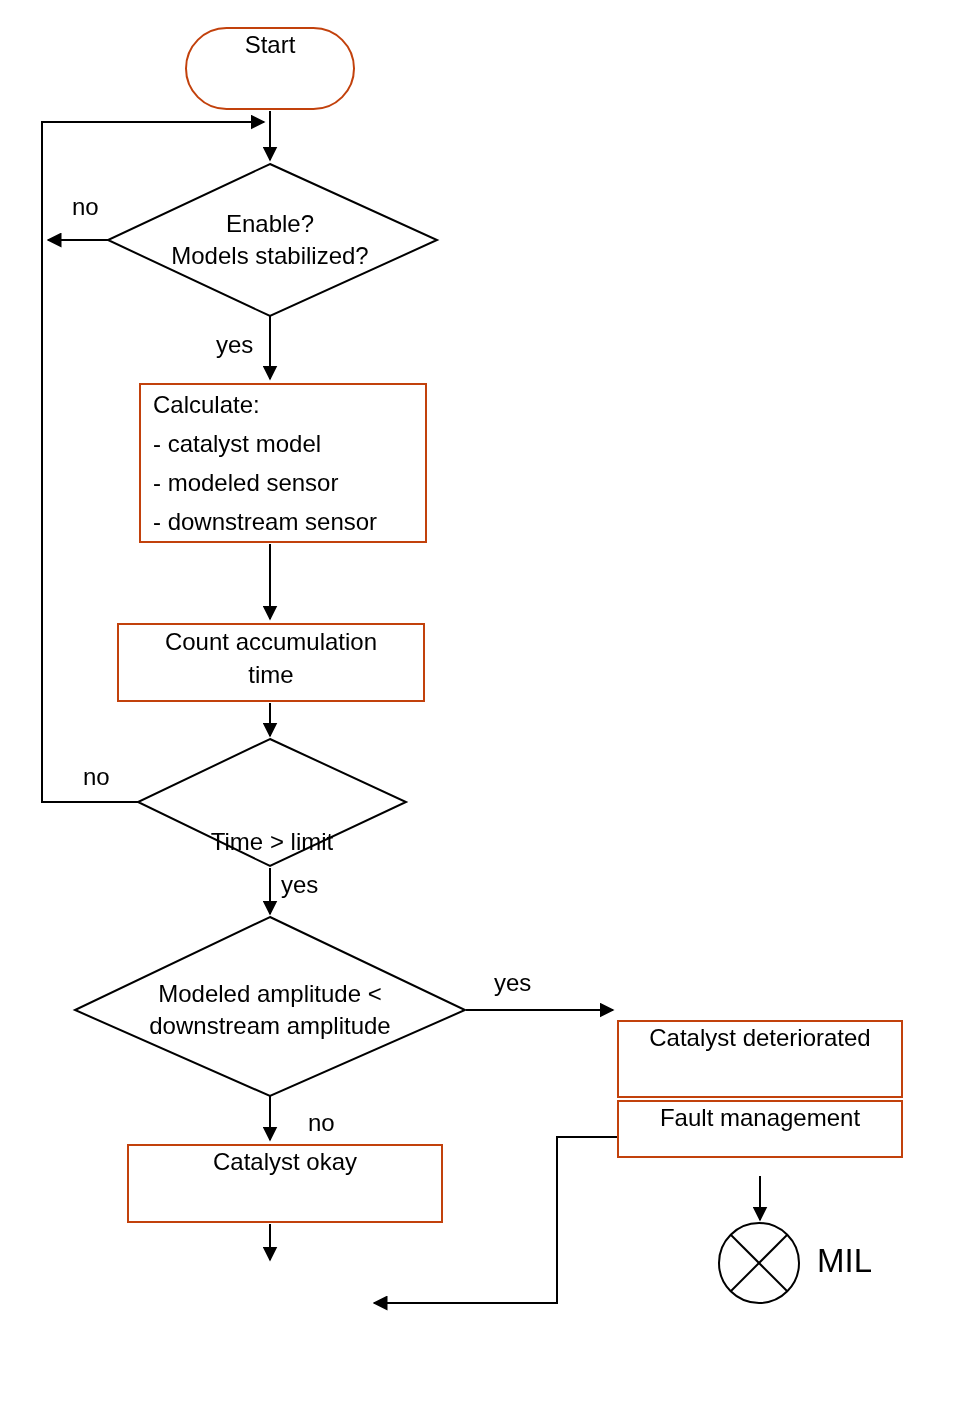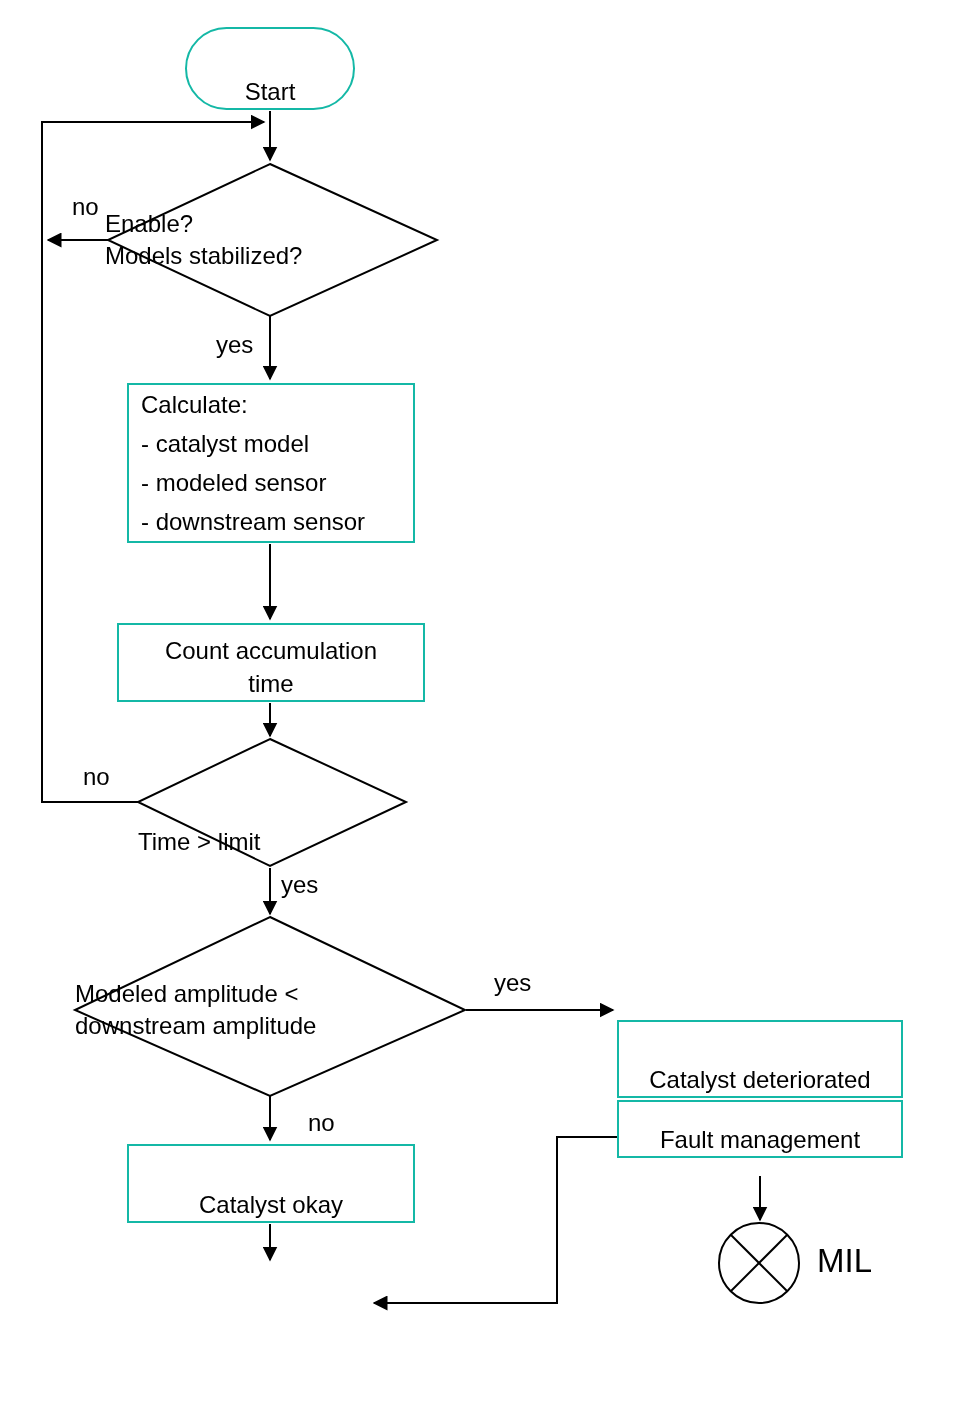--- a/index.html
+++ b/index.html
@@ -13,46 +13,47 @@
     overflow: hidden;
   }
   .canvas svg.wires {
     position: absolute;
     left: 0; top: 0;
     width: 960px; height: 1404px;
   }
   .node {
     position: absolute;
     box-sizing: border-box;
-    border: 2px solid #14b8a6;
+    border: 2px solid #c2410c;
     background: #ffffff;
     display: flex;
-    align-items: flex-end;
+    align-items: flex-start;
     justify-content: center;
     text-align: center;
     font-size: 24px;
     line-height: 32px;
     white-space: pre-line;
   }
   .terminal { border-radius: 42px; }
   .process-left {
     justify-content: flex-start;
     text-align: left;
     padding-left: 12px;
     line-height: 39px;
+    margin-left: 12px;
   }
   .float-label {
     position: absolute;
     font-size: 24px;
     line-height: 30px;
     white-space: pre-line;
     background: transparent;
   }
   .diamond-label {
-    text-align: left;
+    text-align: center;
     line-height: 32px;
   }
 </style>
 </head>
 <body>
 
 <div class="canvas">
 
   <svg class="wires" viewBox="0 0 960 1404" xmlns="http://www.w3.org/2000/svg">
     <defs>
@@ -103,21 +104,21 @@
   </div>
 
   <div class="node" style="left:617px; top:972px; width:286px; height:78px;margin-top:48px;">
     <span>Catalyst deteriorated</span>
   </div>
 
   <div class="node" style="left:617px; top:1100px; width:286px; height:58px;">
     <span>Fault management</span>
   </div>
 
-  <div class="node" style="left:127px; top:1144px; width:288px; height:79px;">
+  <div class="node" style="left:127px; top:1144px; width:316px; height:79px;">
     <span>Catalyst okay</span>
   </div>
 
 
   <div class="float-label diamond-label" style="left:105px; top:208px; width:330px;">Enable?
 Models stabilized?</div>
 
   <div class="float-label diamond-label" style="left:138px; top:787px; width:268px;margin-top:39px;">Time &gt; limit</div>
 
   <div class="float-label diamond-label" style="left:75px; top:978px; width:390px;">Modeled amplitude &lt;

